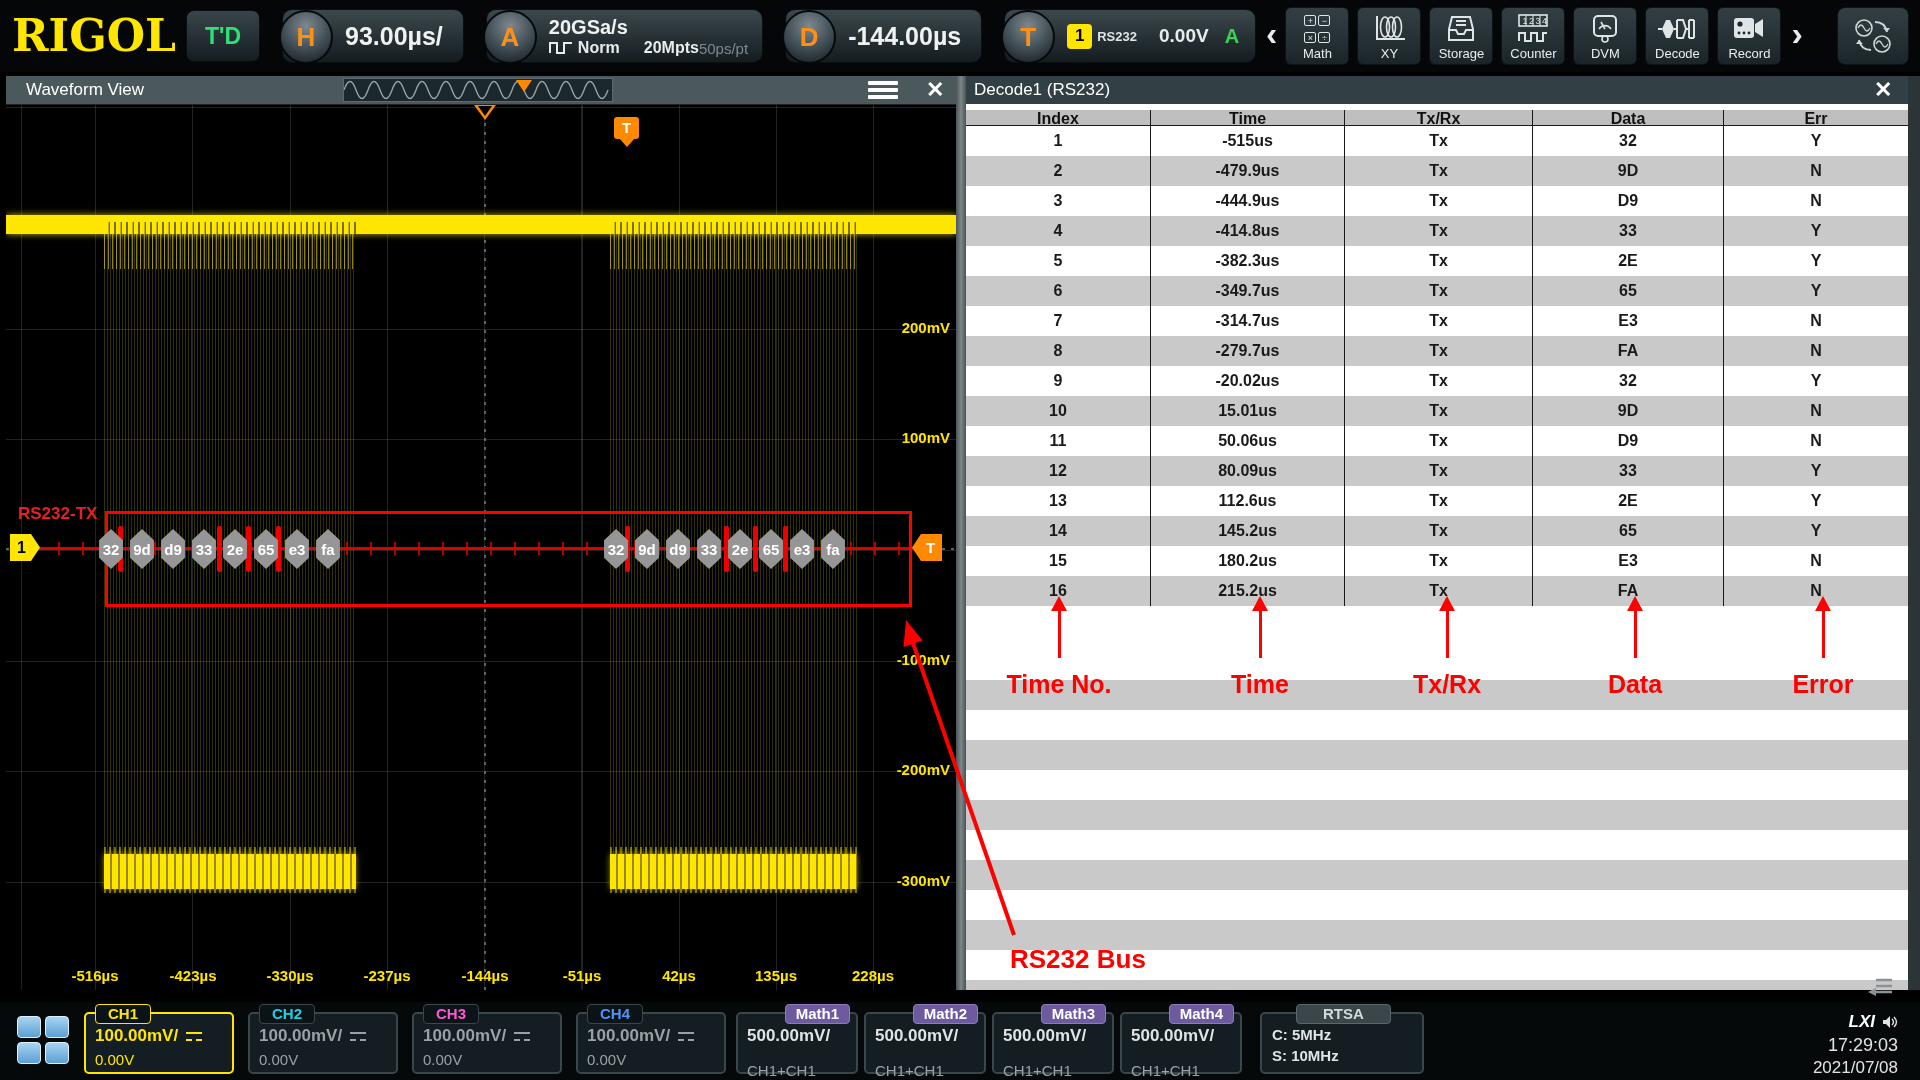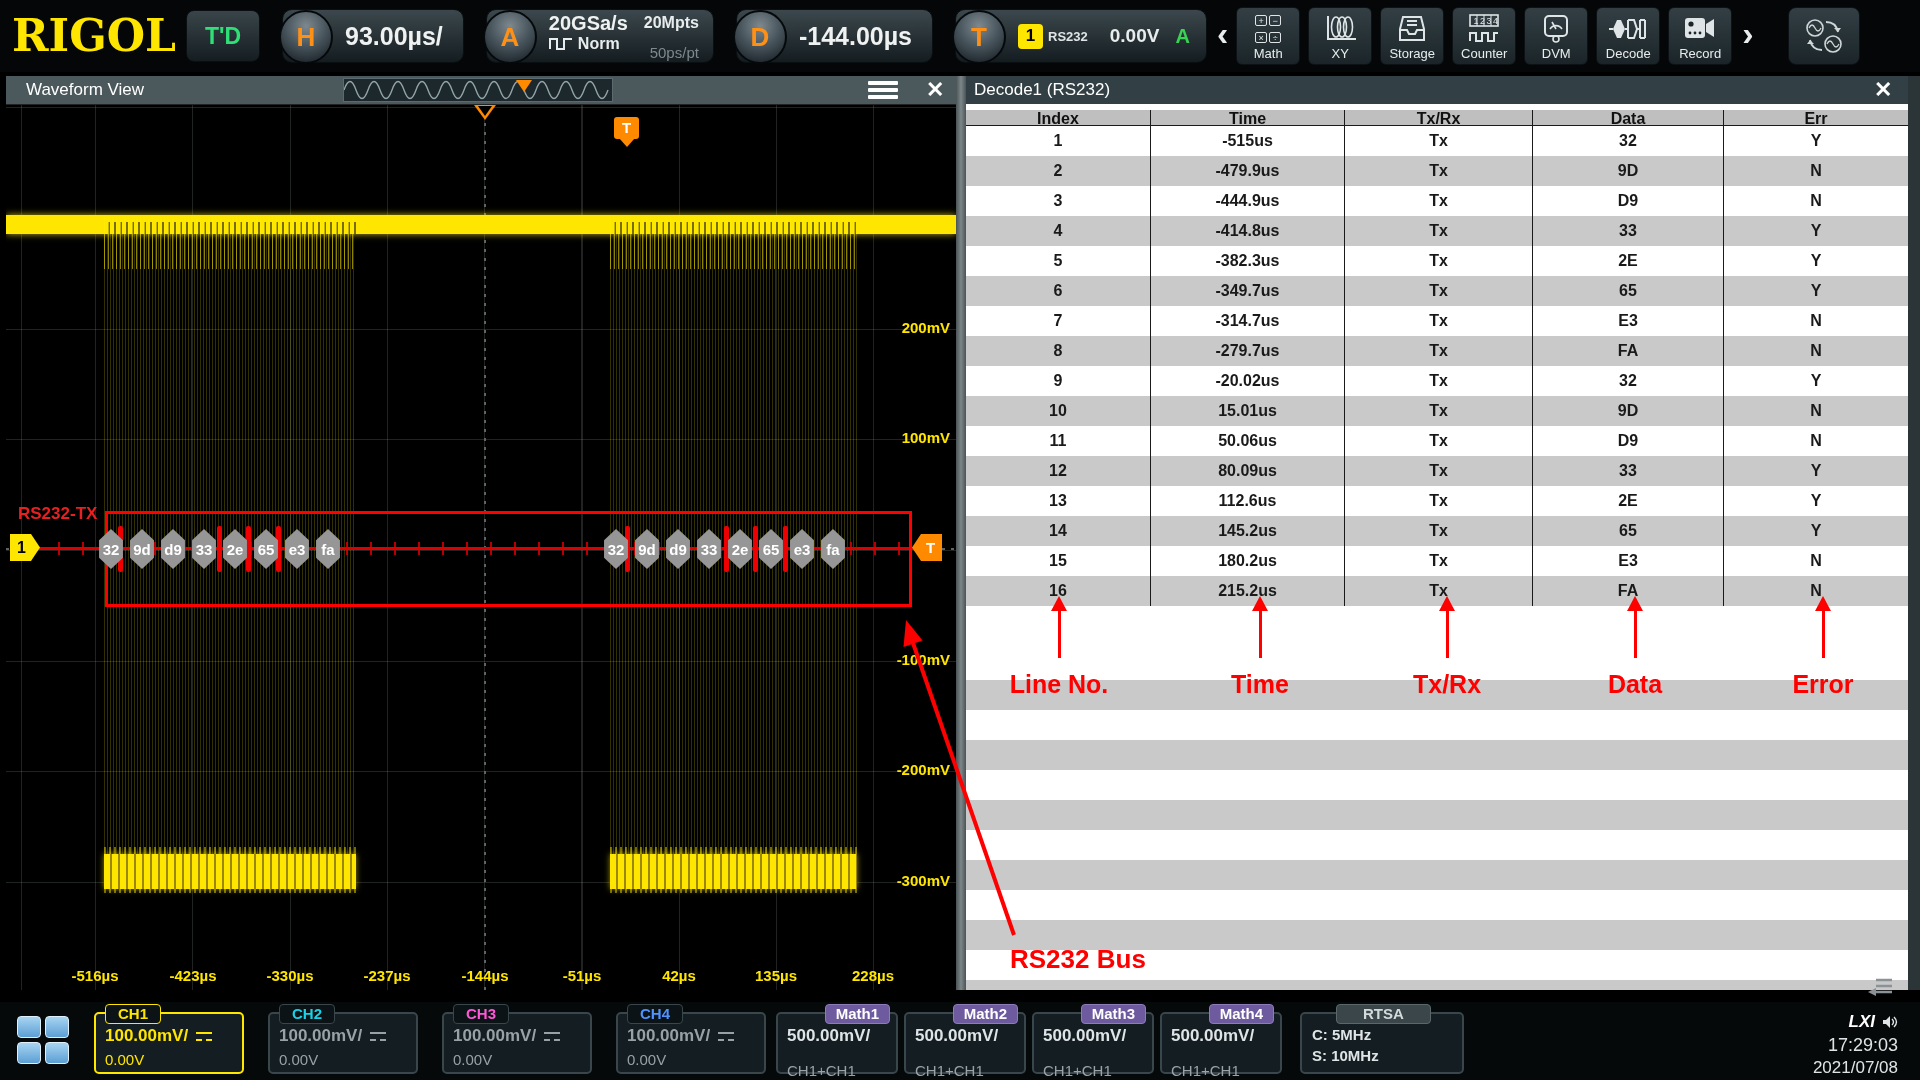--- a/index.html
+++ b/index.html
@@ -10,21 +10,21 @@
   .topbar { position:absolute; left:0; top:0; width:1920px; height:72px; background:#040607; display:flex; align-items:center; }
   .logo { margin-left:12px; width:160px; color:#ffe600; font-family:"DejaVu Serif", serif; font-weight:900; font-size:44px; letter-spacing:0px; line-height:60px; }
   .trigstat { margin-left:14px; width:74px; height:52px; border-radius:8px; background:linear-gradient(180deg,#39454a,#151d21); border:1px solid #0a0f12; color:#2fe077; font-size:23px; font-weight:bold; display:flex; align-items:center; justify-content:center; }
   .pill { position:relative; height:54px; margin-left:22px; border-radius:10px; background:linear-gradient(180deg,#46525782,#10181c); border:1px solid #0a0f12; display:flex; align-items:center; padding-left:62px; background:linear-gradient(180deg,#3c484d,#141c20); }
   .pill .circ { position:absolute; left:-4px; top:0px; width:54px; height:54px; border-radius:50%; background:radial-gradient(circle at 50% 28%, #7d898e, #46525a 48%, #10171b 100%); border:2px solid #05090b; color:#ff9016; font-size:26px; font-weight:bold; display:flex; align-items:center; justify-content:center; }
   .pill .bigval { color:#f0f2f2; font-size:25px; font-weight:bold; padding-right:20px; }
   .acq-cols { display:flex; gap:16px; padding-right:14px; }
   .acq-c1 { display:flex; flex-direction:column; align-items:flex-start; }
   .acq-rate { color:#f0f2f2; font-size:20px; font-weight:bold; }
   .acq-mode { display:flex; align-items:center; gap:5px; color:#e8ecec; font-size:16px; font-weight:bold; }
-  .acq-c2 { display:flex; flex-direction:column; align-items:flex-end; }
+  .acq-c2 { display:flex; flex-direction:row; align-items:flex-end; }
   .acq-depth { color:#e8ecec; font-size:16px; font-weight:bold; margin-top:2px; }
   .acq-res { color:#7d898e; font-size:15px; font-weight:normal; margin-top:12px; }
   .trg-row { display:flex; align-items:center; padding-right:16px; }
   .trg-src { width:25px; height:25px; border-radius:4px; background:#ffe600; color:#000; font-size:17px; font-weight:bold; display:flex; align-items:center; justify-content:center; }
   .trg-type { color:#dfe4e6; font-size:13px; font-weight:bold; margin-left:5px; }
   .trg-level { color:#e8ecec; font-size:19px; font-weight:bold; margin-left:22px; }
   .trg-sweep { color:#39d353; font-size:20px; font-weight:bold; margin-left:16px; }
   .chev { color:#e8ecec; font-size:34px; font-weight:bold; margin:0 6px 6px 10px; cursor:pointer; }
   .menubar { display:flex; gap:8px; margin-left:2px; }
   .mbtn { width:64px; height:58px; border-radius:6px; border:1px solid #0c1215; background:linear-gradient(180deg,#36424782,#1a2428); background:linear-gradient(180deg,#333f44,#1b2529); display:flex; flex-direction:column; align-items:center; justify-content:flex-end; padding-bottom:3px; cursor:pointer; }
@@ -116,21 +116,21 @@
   .arrowline { width:3px; height:48px; background:#ff0000; margin:0 auto; position:relative; }
   .arrowline::before { content:''; position:absolute; left:-7px; top:-14px; border:8.5px solid transparent; border-bottom:15px solid #ff0000; border-top:none; }
   .albl { margin-top:12px; text-align:center; color:#ff0000; font-size:25px; font-weight:bold; }
   .busannot { position:absolute; left:44px; top:840px; color:#ff0000; font-size:26px; font-weight:bold; }
   .evticon { position:absolute; left:902px; top:872px; }
 
   
   .bottombar { position:absolute; left:0; top:1002px; width:1920px; height:78px; background:#06090a; display:flex; align-items:flex-start; padding-top:10px; }
   .winicon { margin-left:16px; width:54px; height:56px; display:grid; grid-template-columns:24px 24px; grid-gap:4px; align-content:center; justify-content:center; cursor:pointer; }
   .winicon i { width:24px; height:22px; background:linear-gradient(180deg,#a8d4f2,#5c9fd4); border:1px solid #dff0fb; border-radius:4px; }
-  .chbox { position:relative; margin-left:24px; width:150px; height:62px; background:#141d21; border:2px solid #39464b; border-radius:5px; padding:12px 0 0 9px; cursor:pointer; }
+  .chbox { position:relative; margin-left:14px; width:150px; height:62px; background:#141d21; border:2px solid #39464b; border-radius:5px; padding:12px 0 0 9px; cursor:pointer; }
   .chbox.sel { border-color:#ffe600; }
   .chbox:first-of-type { margin-left:26px; }
   .chtab { position:absolute; left:9px; top:-10px; height:20px; padding:0 12px; background:#0c1316; border:1px solid #39464b; border-radius:4px; font-size:15px; font-weight:bold; line-height:18px; }
   .chbox.sel .chtab { border-color:#ffe600; color:#ffe600; }
   .scale { font-size:17px; font-weight:bold; display:flex; align-items:center; }
   .coup { display:inline-block; width:16px; height:9px; border-top:2px solid; border-bottom:2px dashed; margin-left:8px; }
   .offset { font-size:15px; margin-top:5px; }
   .c-ch1 { color:#ffe600; } .c-ch2 { color:#19d2e8; } .c-ch3 { color:#ff57d8; } .c-ch4 { color:#4d94ff; }
   .dimtxt { color:#98a2a6; }
   .mathbox { position:relative; margin-left:6px; width:122px; height:62px; background:#141d21; border:2px solid #39464b; border-radius:5px; padding:12px 0 0 9px; cursor:pointer; }
@@ -521,21 +521,21 @@
           <span>FA</span>
           <span>N</span>
         </div>
         </div>
       <div class="filler"></div>
 
       <div class="annots">
         <div>
             <div class="annot">
             <div class="arrowline"></div>
-            <div class="albl">Line No.</div>
+            <div class="albl">Time No.</div>
           </div>
             <div class="annot">
             <div class="arrowline"></div>
             <div class="albl">Time</div>
           </div>
             <div class="annot">
             <div class="arrowline"></div>
             <div class="albl">Tx/Rx</div>
           </div>
             <div class="annot">

